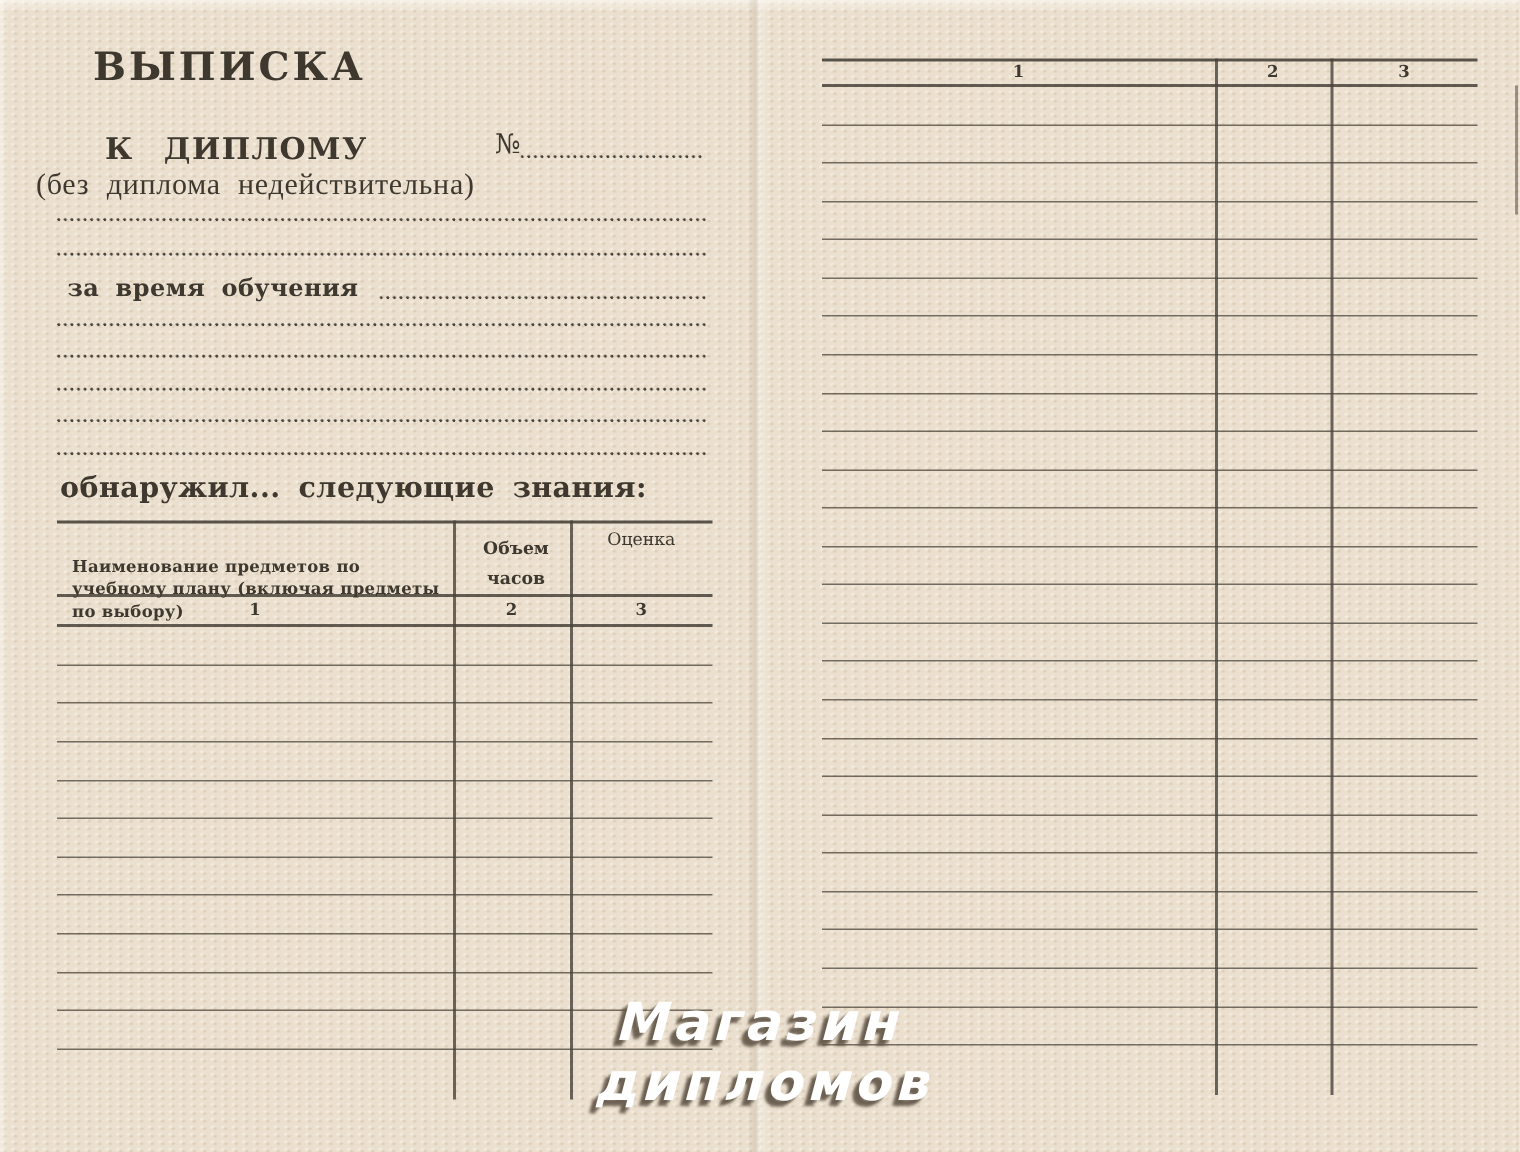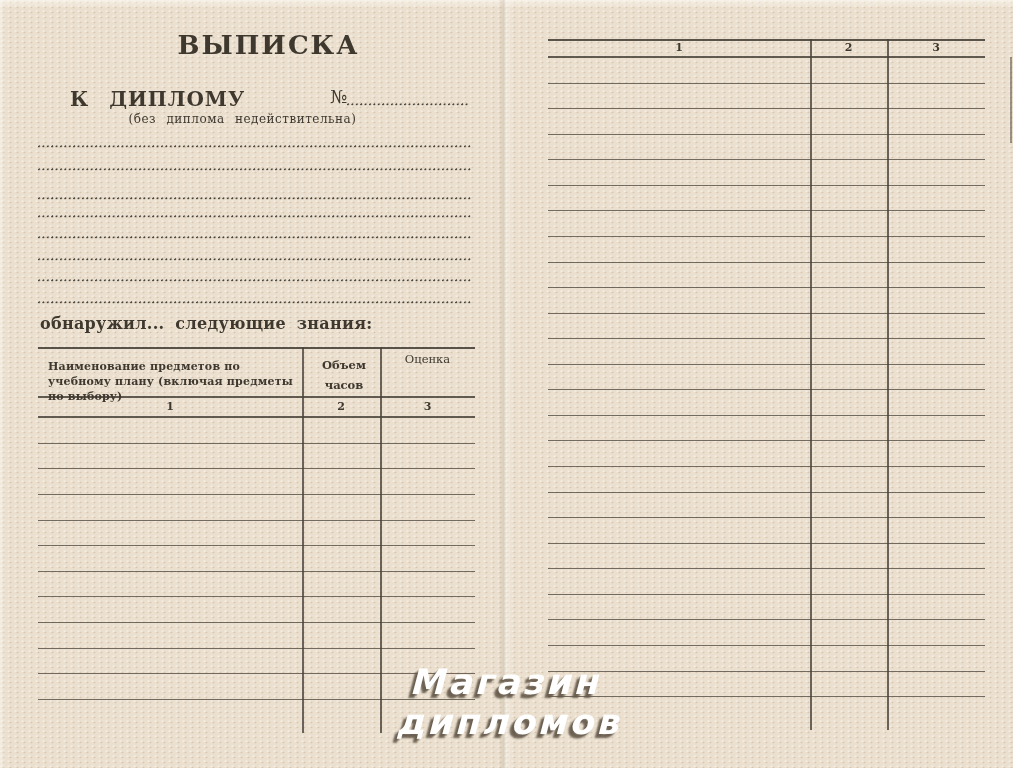--- a/index.html
+++ b/index.html
@@ -21,60 +21,60 @@
     background:linear-gradient(90deg, rgba(253,251,246,0.45), rgba(253,251,246,0));}
   .fold{position:absolute;left:498px;top:0;width:14px;height:768px;
     background:linear-gradient(90deg, rgba(150,134,112,0) 0%, rgba(150,134,112,0.20) 40%,
       rgba(150,134,112,0.05) 52%, rgba(255,255,255,0.4) 62%, rgba(255,255,255,0) 100%);}
   .scan-mark{position:absolute;right:1px;top:57px;width:2px;height:86px;background:rgba(72,66,58,0.5);}
 
   .lp{position:absolute;left:38px;top:0;width:437px;height:768px;}
   .rp{position:absolute;left:548px;top:0;width:437px;height:768px;}
   .lp *, .rp *{box-sizing:border-box;}
 
-  .lp-title{position:absolute;top:30px;left:0;width:100%;text-align:center;padding-left:24px;
+  .lp-title{position:absolute;top:30px;left:0;width:100%;text-align:left;padding-left:24px;
     font-weight:bold;font-size:26px;line-height:30px;letter-spacing:2px;}
   .lp-subtitle{position:absolute;top:64px;left:0;width:100%;text-align:center;padding-left:8px;
     font-weight:bold;font-size:17px;letter-spacing:1px;word-spacing:10px;}
   .lp-diploma-row{position:absolute;top:87px;left:0;right:3px;height:20px;}
   .lp-diploma-label{position:absolute;left:32px;top:0;font-weight:bold;font-size:20px;
     letter-spacing:1px;word-spacing:12px;}
   .lp-number-group{position:absolute;left:292px;right:2px;top:0;height:20px;display:flex;align-items:flex-end;}
   .lp-number-sign{font-size:18px;line-height:20px;}
-  .lp-validity{position:absolute;top:112px;left:0;width:100%;text-align:center;transform:translateX(-14px);
-    font-size:12px;letter-spacing:0.5px;word-spacing:6px;}
+  .lp-validity{position:absolute;top:112px;left:0;width:100%;transform:translateX(-14px);
+    font-size:20px;letter-spacing:0.5px;word-spacing:6px;font-family:Liberation Serif, serif;}
 
   .dots{
     background-image:radial-gradient(circle 1.1px at 1.2px 1.3px, #4a443b 82%, rgba(74,68,59,0) 100%);
     background-size:4.4px 2.8px;background-repeat:repeat-x;background-position:left bottom;
   }
   .flexdots{flex:1;height:14px;margin-bottom:1px;}
   .dotgroup{position:absolute;left:0;right:3px;}
   .dg1{top:125px;}
   .dg2{top:196px;}
   .dotline{height:23px;
     background-image:radial-gradient(circle 1.1px at 1.2px 1.3px, #4a443b 82%, rgba(74,68,59,0) 100%);
     background-size:4.4px 2.8px;background-repeat:repeat-x;background-position:left bottom;}
   .dg2 .dotline{height:21.5px;}
 
   .lp-study-row{position:absolute;top:183px;left:0;right:3px;height:18px;display:flex;align-items:flex-end;}
   .lp-study-label{font-weight:bold;font-size:16px;line-height:18px;padding-left:7px;margin-right:14px;
     word-spacing:5px;letter-spacing:0.3px;white-space:nowrap;}
-  .lp-knowledge{position:absolute;top:314px;left:2px;font-weight:bold;font-size:16px;
+  .lp-knowledge{position:absolute;top:314px;left:2px;font-weight:bold;font-size:19px;
     word-spacing:5px;letter-spacing:0.3px;text-align:center;}
 
   .hline{position:absolute;left:0;width:100%;background:rgba(62,56,48,0.85);}
   .t-top{height:2px;}
   .t-mid{height:2px;background:rgba(62,56,48,0.8);}
   .vline{position:absolute;width:1.5px;background:rgba(72,66,58,0.8);}
 
   .lp .t-top{top:347px;}
   .lp .t-mid1{top:396px;}
   .lp .t-mid2{top:416px;}
-  .th-subject{position:absolute;top:359px;left:10px;width:252px;
+  .th-subject{position:absolute;top:370px;left:10px;width:252px;
     font-weight:bold;font-size:11px;line-height:15px;letter-spacing:0.2px;}
   .th-hours{position:absolute;top:355px;left:264px;width:84px;text-align:center;
     font-weight:bold;font-size:11.5px;line-height:20px;}
   .th-grade{position:absolute;top:352px;left:342px;width:95px;text-align:center;
     font-weight:normal;font-size:11.5px;}
   .numrow{position:absolute;left:0;width:100%;height:15px;font-weight:bold;font-size:11px;}
   .numrow span{position:absolute;text-align:center;top:0;}
   .lp .numrow{top:400px;}
   .lp .n1{left:0;width:264px;}
   .lp .n2{left:264px;width:78px;}
@@ -123,20 +123,21 @@
     </div>
 
     <div class="lp-validity">(без диплома недействительна)</div>
 
     <div class="dotgroup dg1">
       <div class="dotline"></div>
     <div class="dotline"></div>
       </div>
 
     <div class="lp-study-row">
+      <span class="lp-study-label">за время обучения</span>
       <span class="dots flexdots"></span>
     </div>
 
     <div class="dotgroup dg2">
       <div class="dotline"></div>
     <div class="dotline"></div>
         <div class="dotline"></div>
         <div class="dotline"></div>
         <div class="dotline"></div>
       </div>

